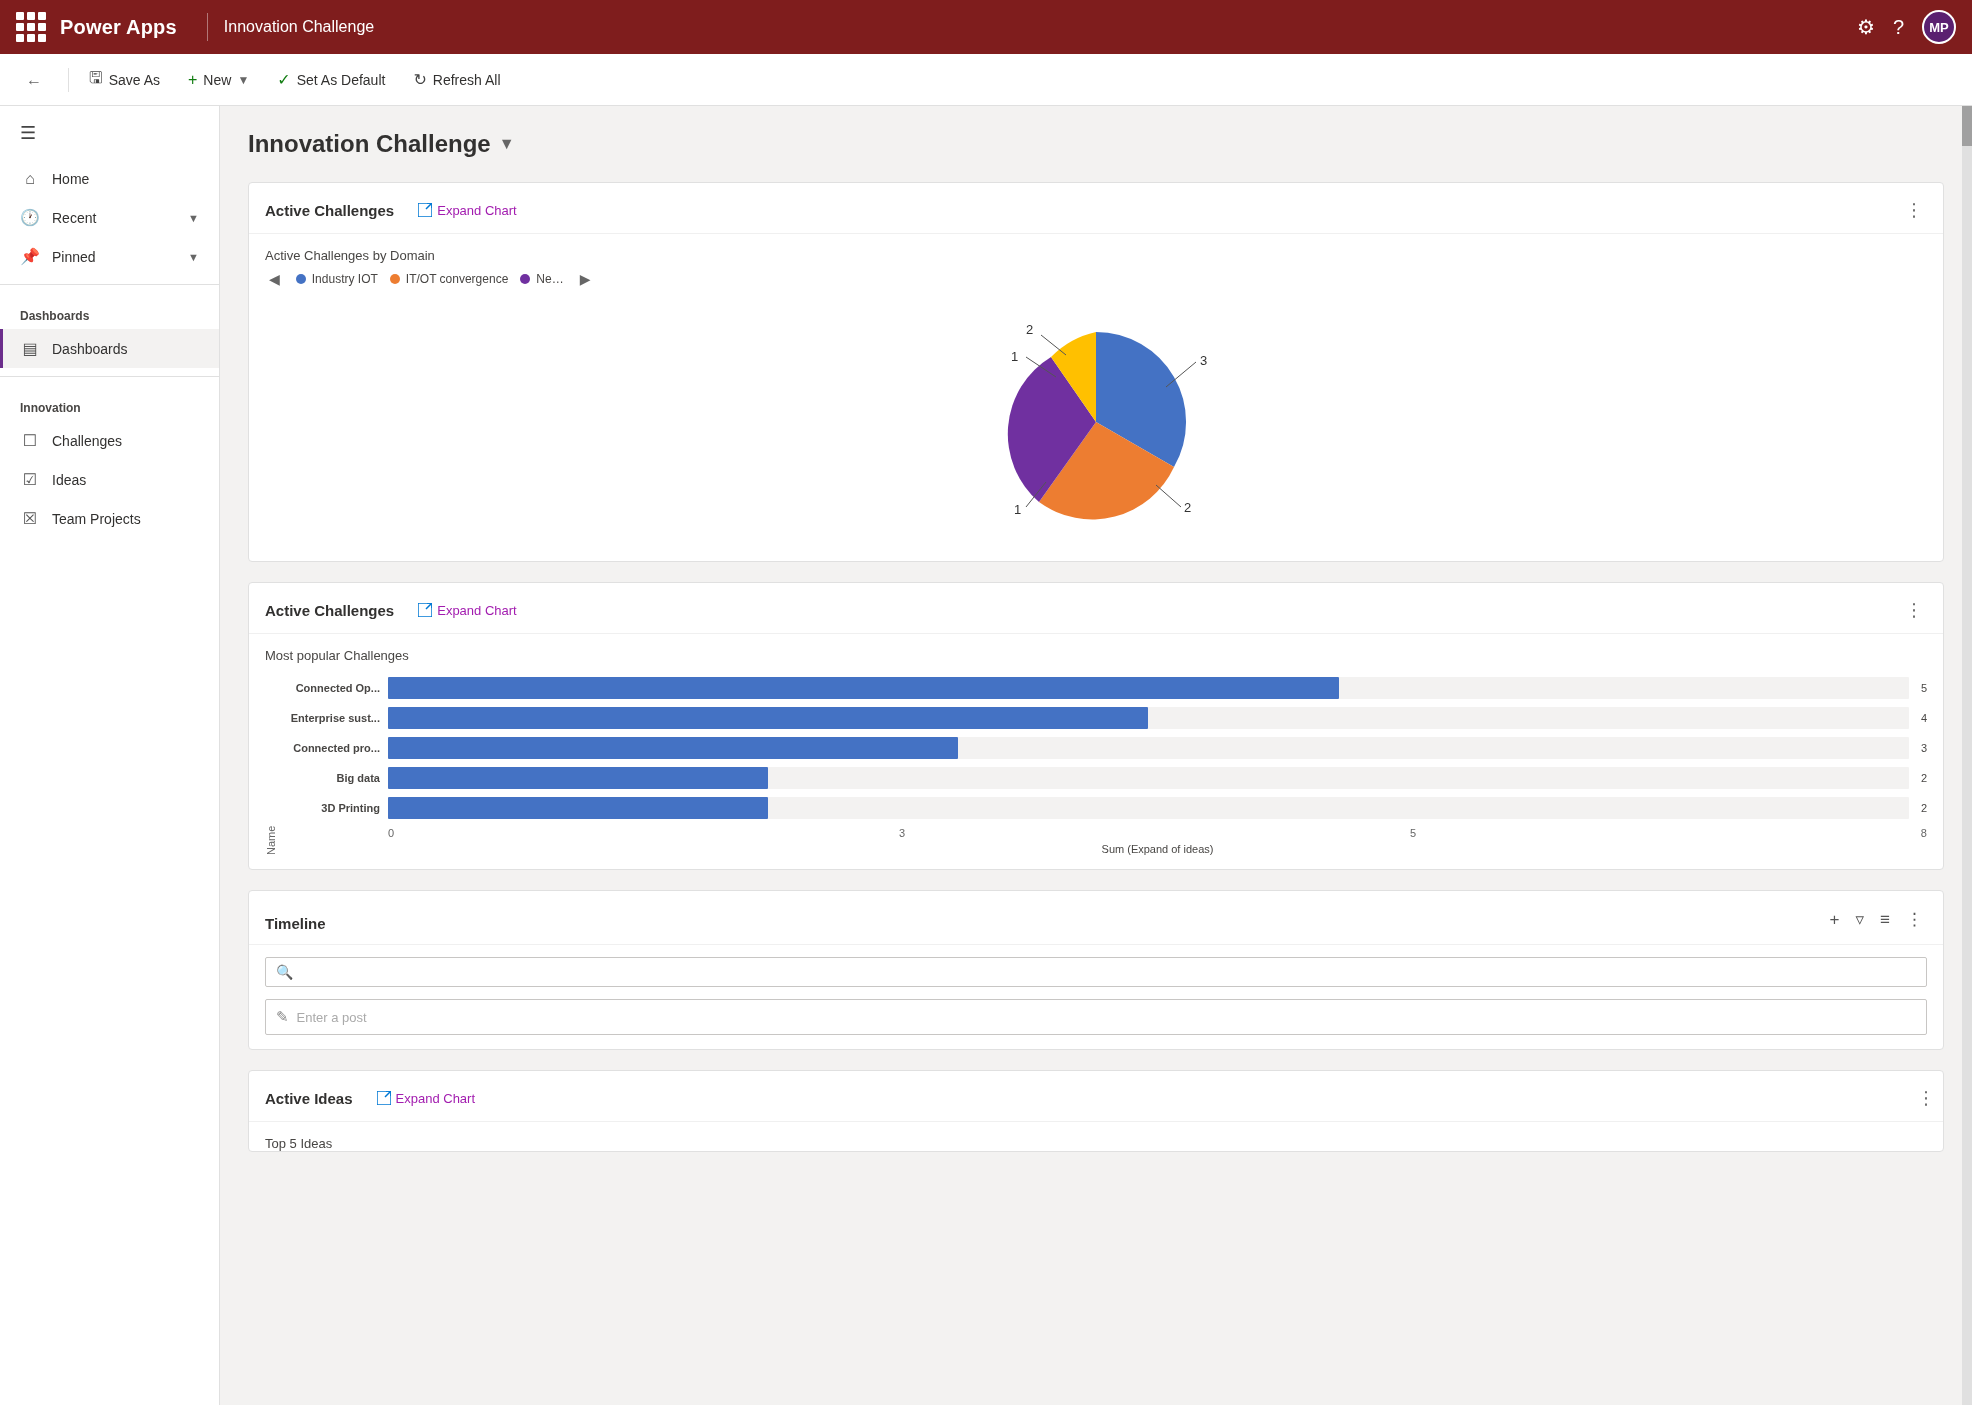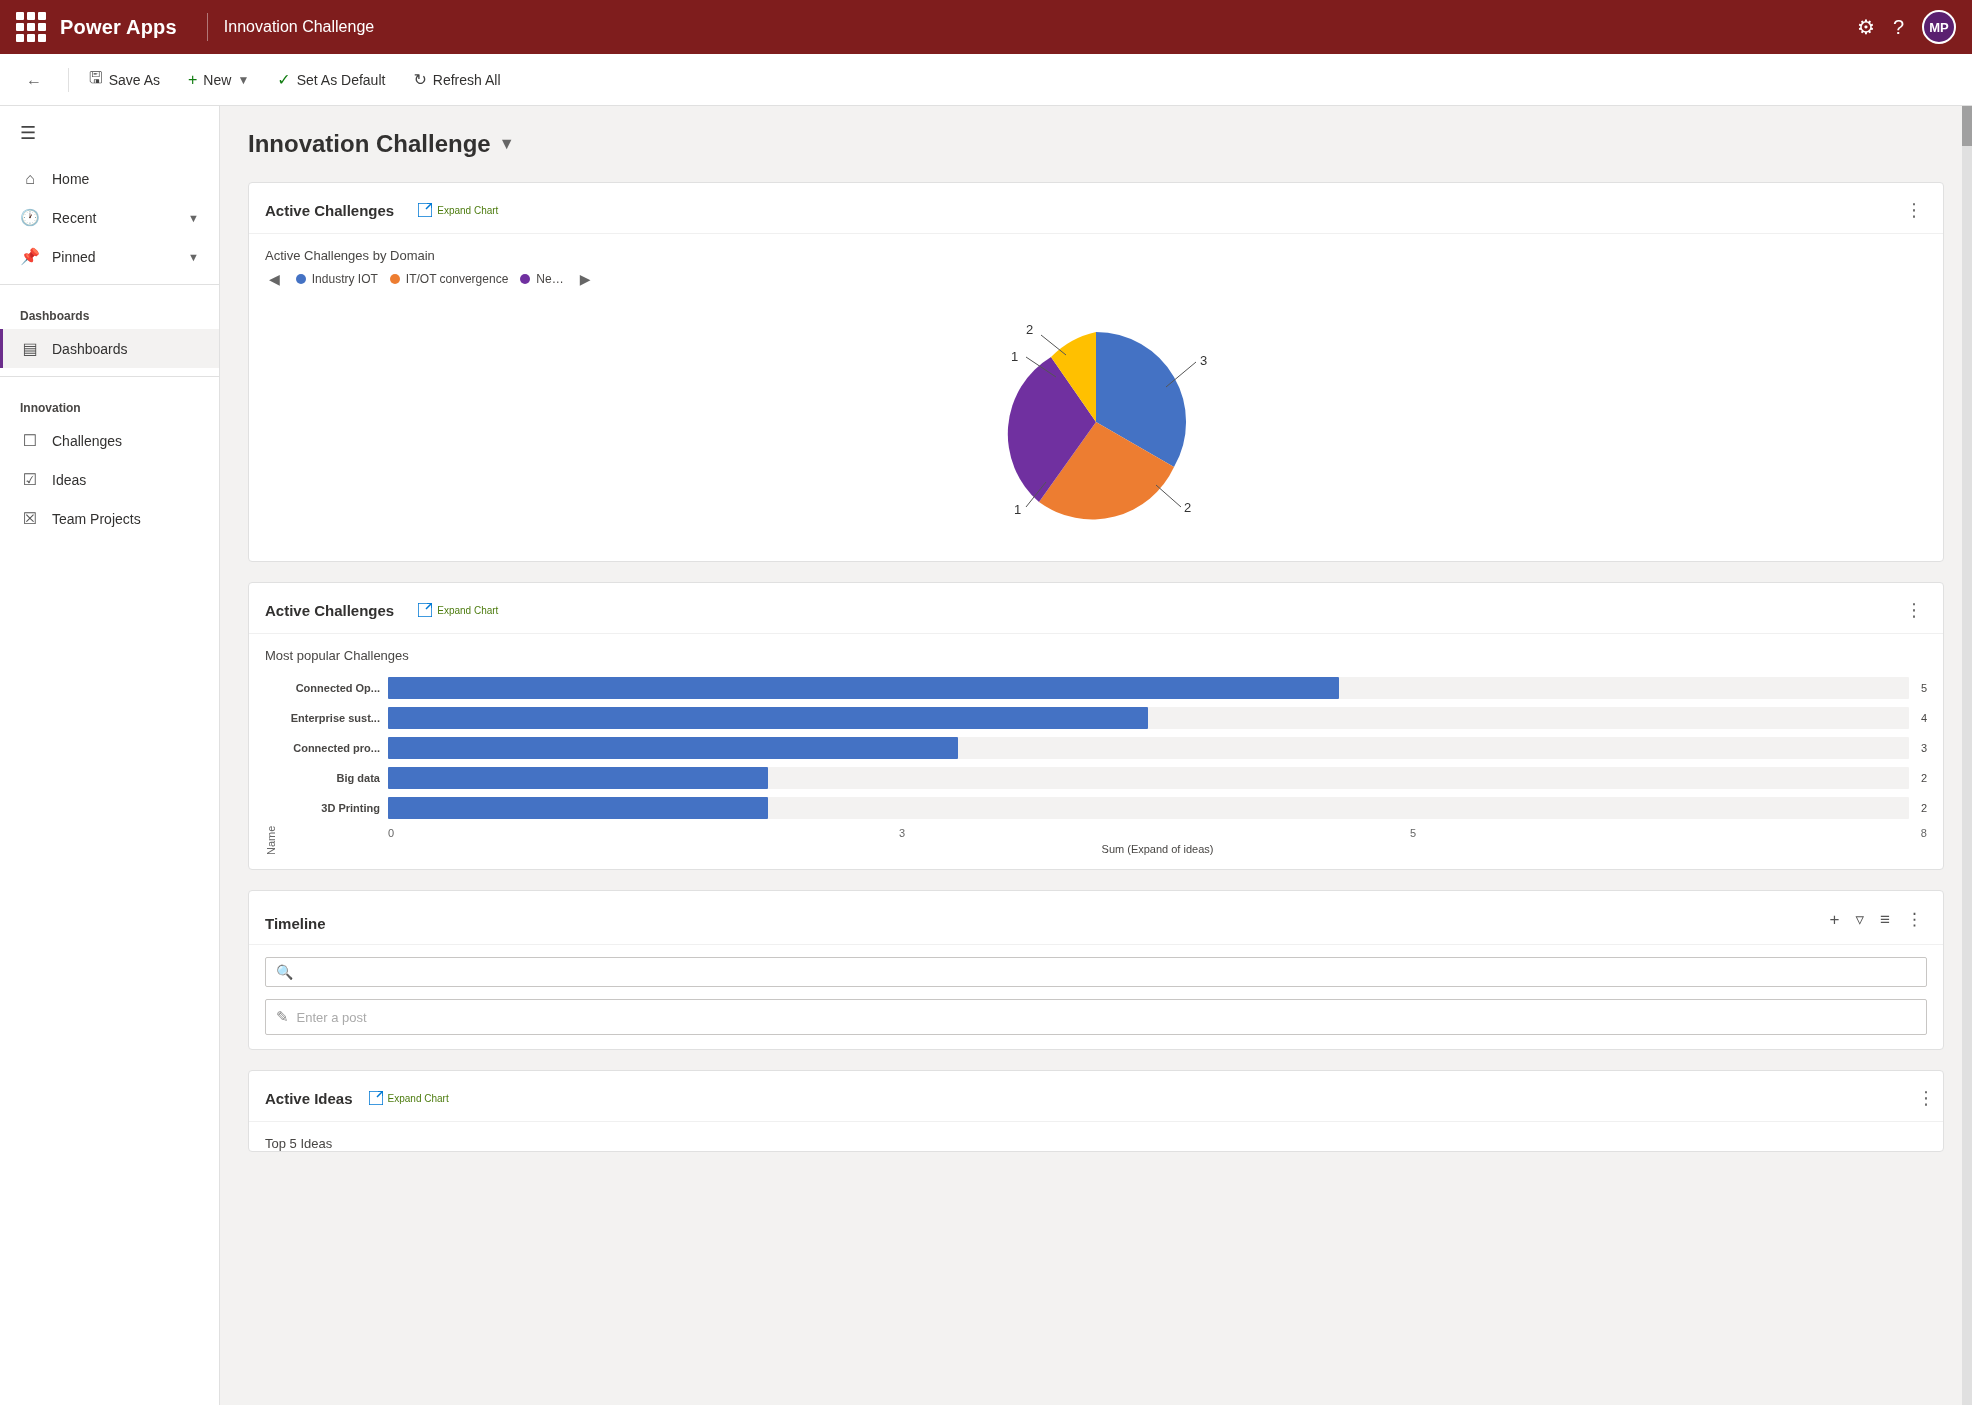--- a/index.html
+++ b/index.html
@@ -143,21 +143,21 @@
       display: flex; align-items: center;
       padding: 16px 16px 12px 16px;
       border-bottom: 1px solid #f0f0f0;
       gap: 8px;
     }
     .card-title {
       font-size: 15px; font-weight: 600; color: #323130;
     }
     .card-expand-btn {
       display: flex; align-items: center; gap: 5px;
-      color: #4d7c0f; font-size: 10px; cursor: pointer;
+      color: #a21caf; font-size: 13px; cursor: pointer;
       border: none; background: none; margin-left: 16px;
     }
     .card-more-btn {
       margin-left: auto; background: none; border: none;
       cursor: pointer; color: #666; font-size: 18px; padding: 0 4px;
     }
     .card-body {
       padding: 14px 16px;
     }
     .chart-subtitle {
@@ -258,20 +258,21 @@
       padding: 8px 10px;
       display: flex; align-items: center; gap: 8px;
       color: #a0a0a0; font-size: 13px;
     }
 
     
     .ideas-card-header {
       display: flex; align-items: center;
       padding: 16px 4px 12px 16px;
       border-bottom: 1px solid #f0f0f0;
+      gap: 8px;
     }
     .ideas-subtitle {
       padding: 14px 16px 0 16px;
       font-size: 13px; color: #484644;
     }
 
     
     .content-area::-webkit-scrollbar { width: 8px; }
     .content-area::-webkit-scrollbar-track { background: #e0e0e0; }
     .content-area::-webkit-scrollbar-thumb { background: #a0a0a0; }

